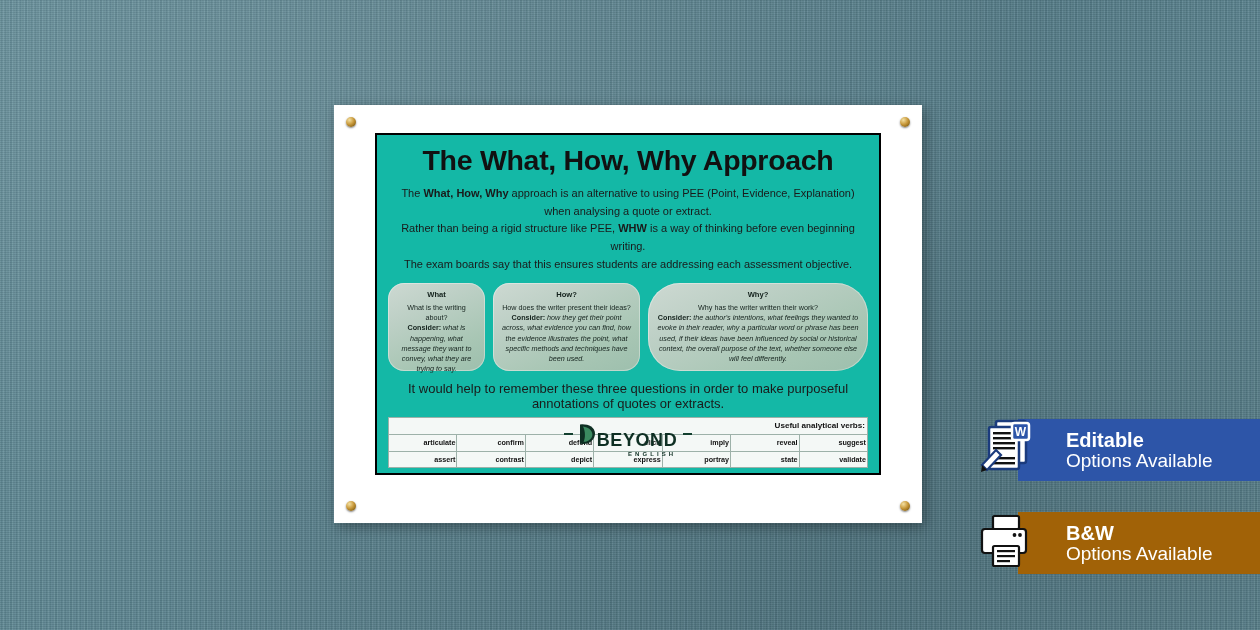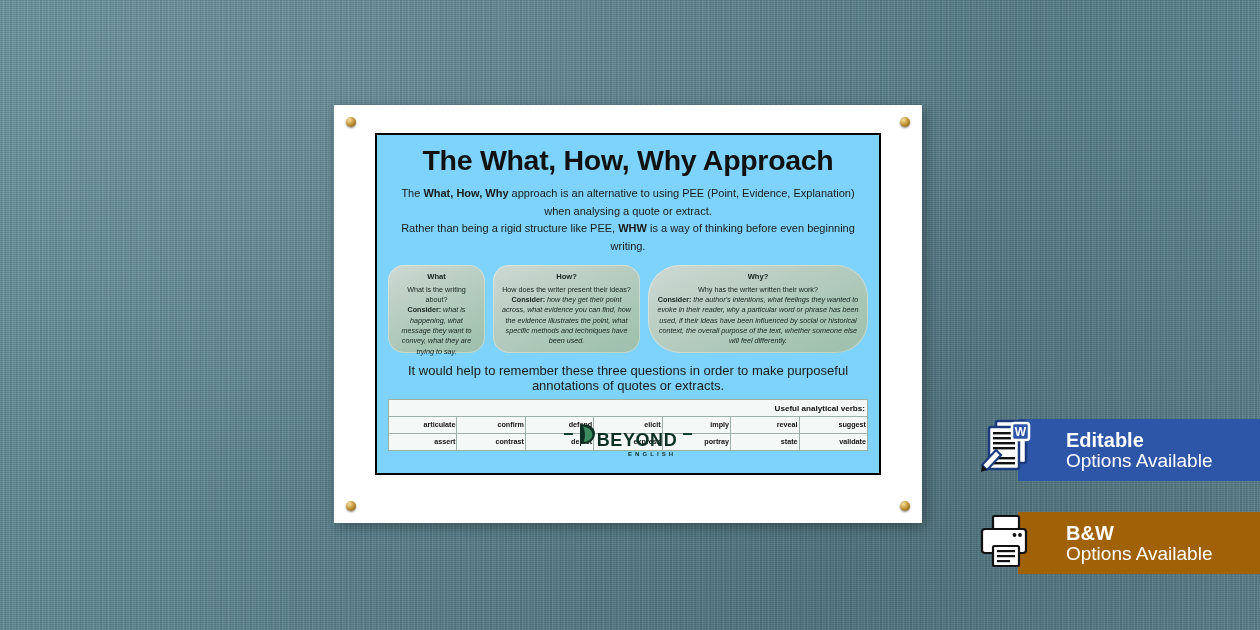--- a/index.html
+++ b/index.html
@@ -59,21 +59,21 @@
   .pin.bl { left: 12px;  bottom: 12px; }
   .pin.br { right: 12px; bottom: 12px; }
 
   #frame {
     position: absolute;
     left: 41px;
     top: 28px;
     right: 41px;
     bottom: 48px;
     border: 2.5px solid #000;
-    background: #7dd3fc;
+    background: #14b8a6;
     padding: 10px 11px 0 11px;
   }
 
   
   #title {
     text-align: center;
     font-size: 28.5px;
     font-weight: bold;
     letter-spacing: -0.3px;
     color: #111;
@@ -238,20 +238,21 @@
   <div class="pin bl"></div>
   <div class="pin br"></div>
 
   <div id="frame">
 
     <div id="title">The What, How, Why Approach</div>
 
     <div class="intro">
       <div><span>The </span><b>What, How, Why</b><span> approach is an alternative to using PEE (Point, Evidence, Explanation) when analysing a quote or extract.</span></div>
       <div><span>Rather than being a rigid structure like PEE, </span><b>WHW</b><span> is a way of thinking before even beginning writing.</span></div>
+      <div>The exam boards say that this ensures students are addressing each assessment objective.</div>
     </div>
 
     <div id="boxes">
 
       <div class="wbox b1">
         <h3>What</h3>
         <span class="q">What is the writing about?</span>
         <span class="consider"><b>Consider:</b><i> what is happening, what message they want to convey, what they are trying to say.</i></span>
       </div>
 

